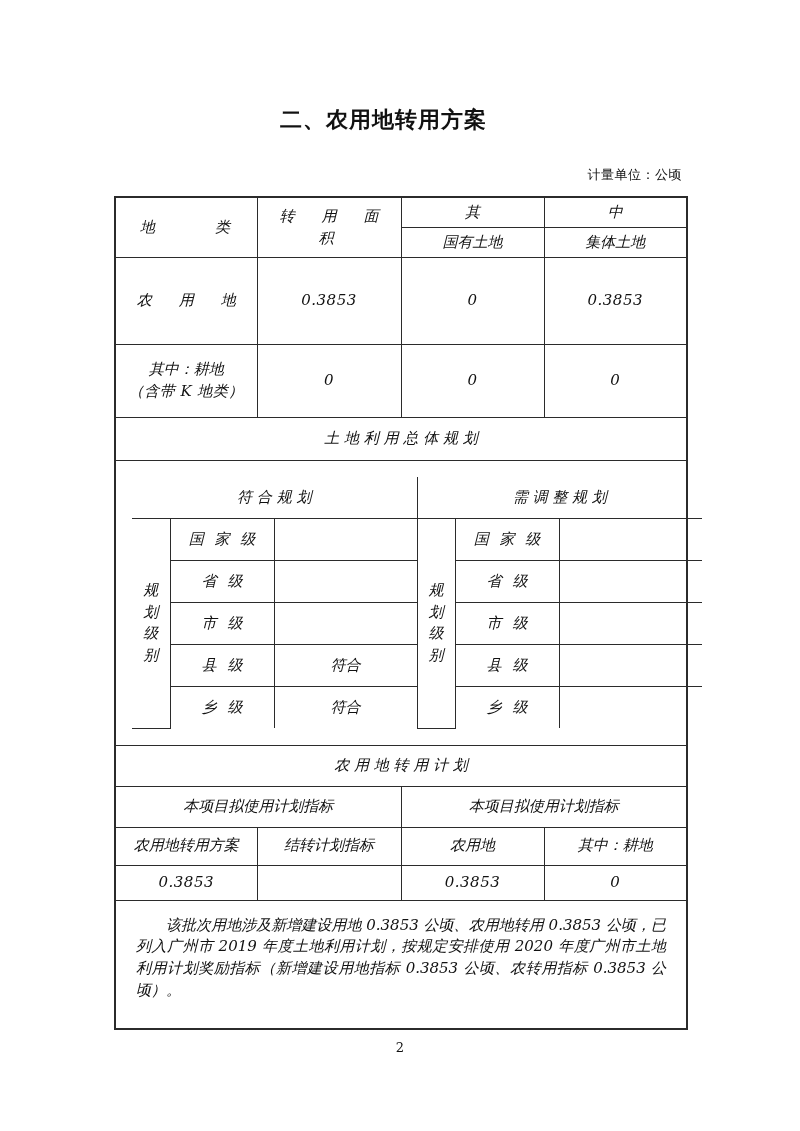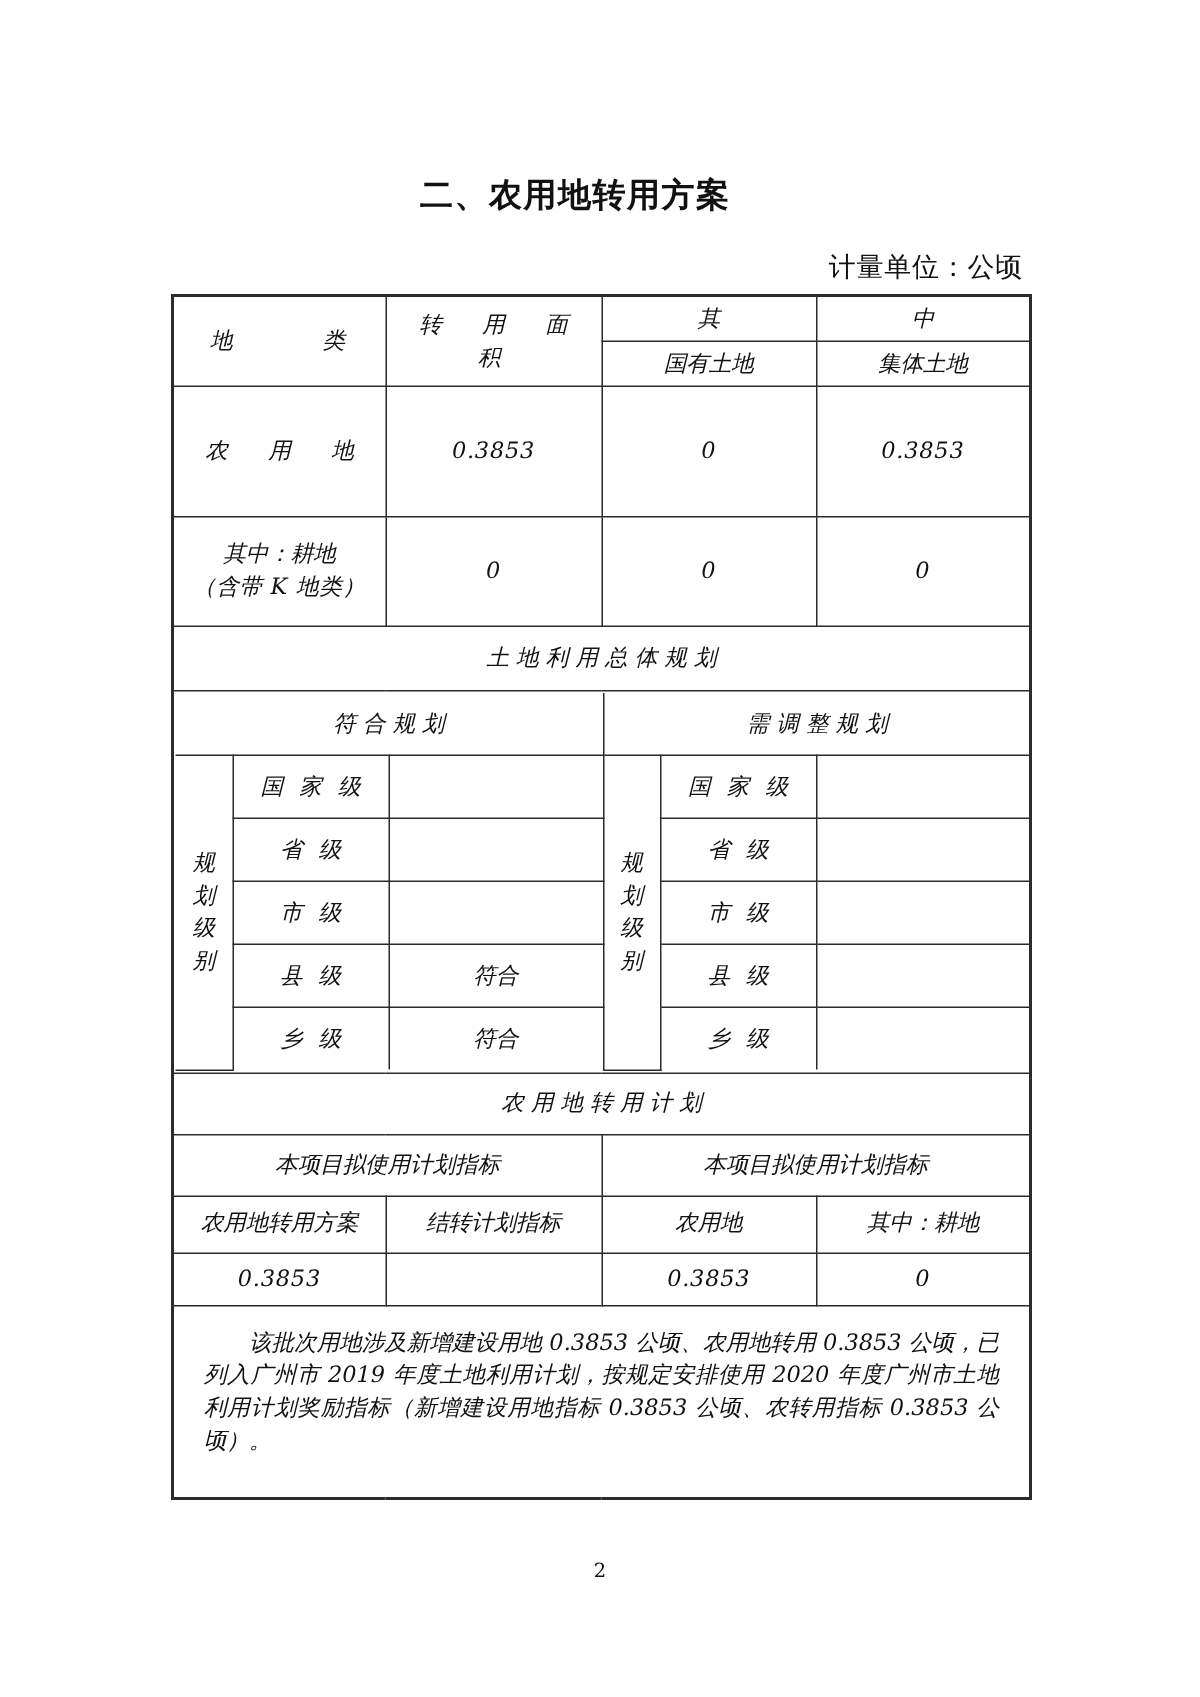--- a/index.html
+++ b/index.html
@@ -20,35 +20,35 @@
     left: 0; top: 0;
     width: 800px;
     height: 1131px;
     background: #fff;
   }
 
   
   .doc-title {
     position: absolute;
     left: 0;
-    top: 115px;
+    top: 105px;
     width: 767px;
     text-align: center;
     font-size: 22px;
     font-weight: bold;
     letter-spacing: 1px;
     font-family: "DejaVu Sans", "Liberation Sans", sans-serif;
   }
 
   
   .unit-note {
     position: absolute;
     right: 118px;
     top: 166px;
-    font-size: 18px;
+    font-size: 13px;
     letter-spacing: 0.5px;
   }
 
   
   .tbl-wrap {
     position: absolute;
     left: 114px;
     top: 196px;
     width: 572px;
   }
@@ -171,21 +171,21 @@
           <td class="num">0</td>
           <td class="num">0</td>
           <td class="num">0</td>
         </tr>
 
         <tr>
           <td colspan="4" style="height:42px" class="banner">土 地 利 用 总 体 规 划</td>
         </tr>
 
         <tr>
-          <td colspan="4" style="padding:1px; border:1px solid #2b2b2b;">
+          <td colspan="4" style="padding:16px; border:1px solid #2b2b2b;">
             <table class="grid" style="width:570px; table-layout:fixed; border-collapse:collapse;">
               <colgroup>
                 <col style="width:38px">
                 <col style="width:104px">
                 <col style="width:143px">
                 <col style="width:38px">
                 <col style="width:104px">
                 <col style="width:143px">
               </colgroup>
               <tbody>

